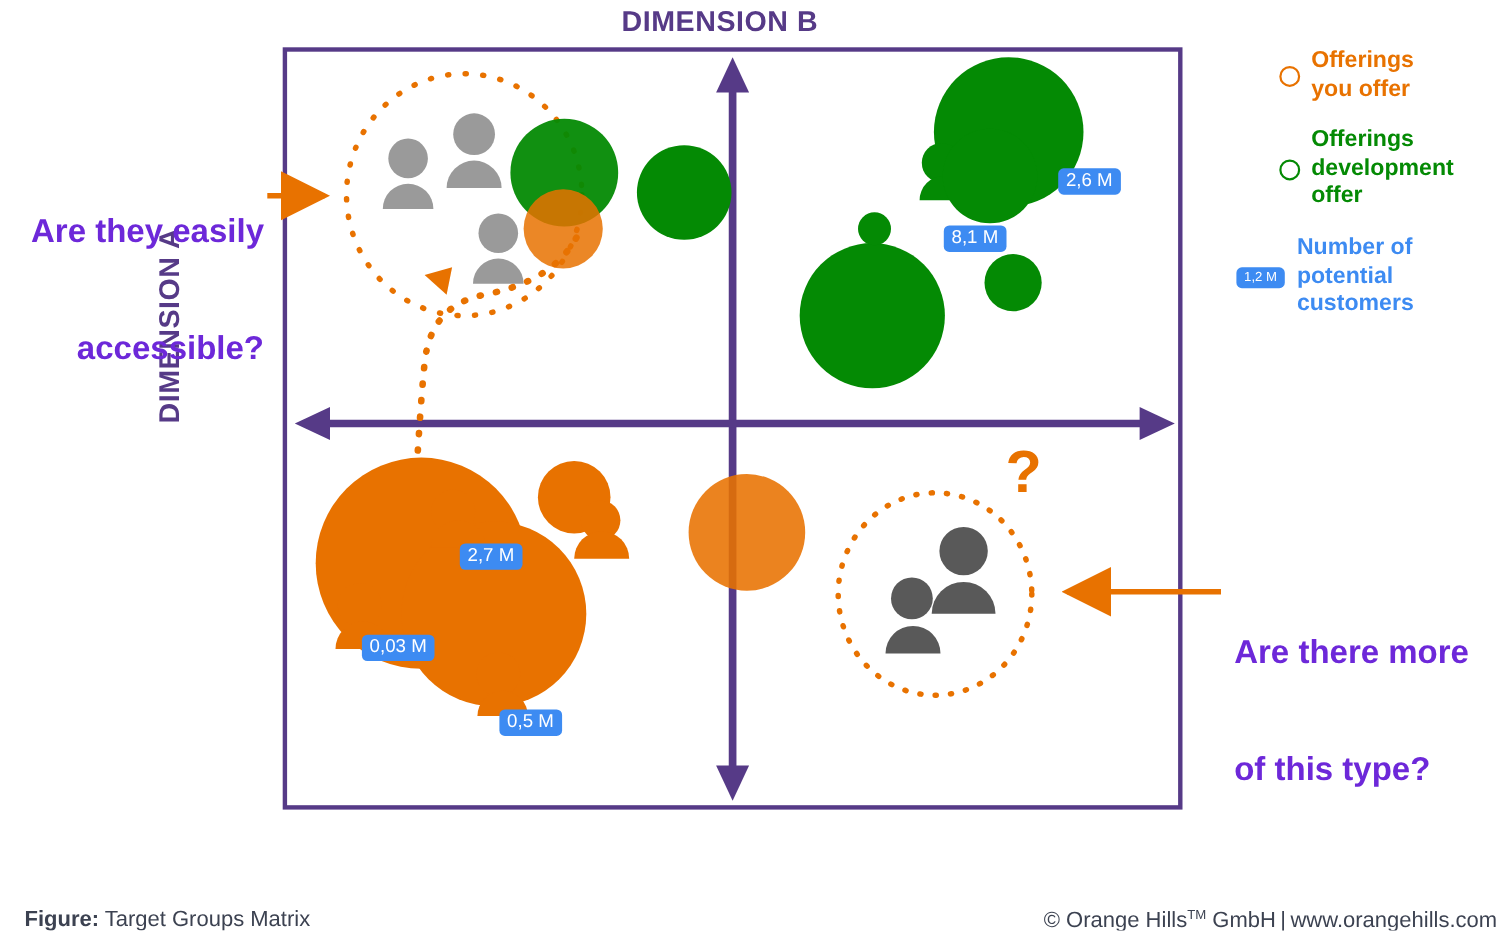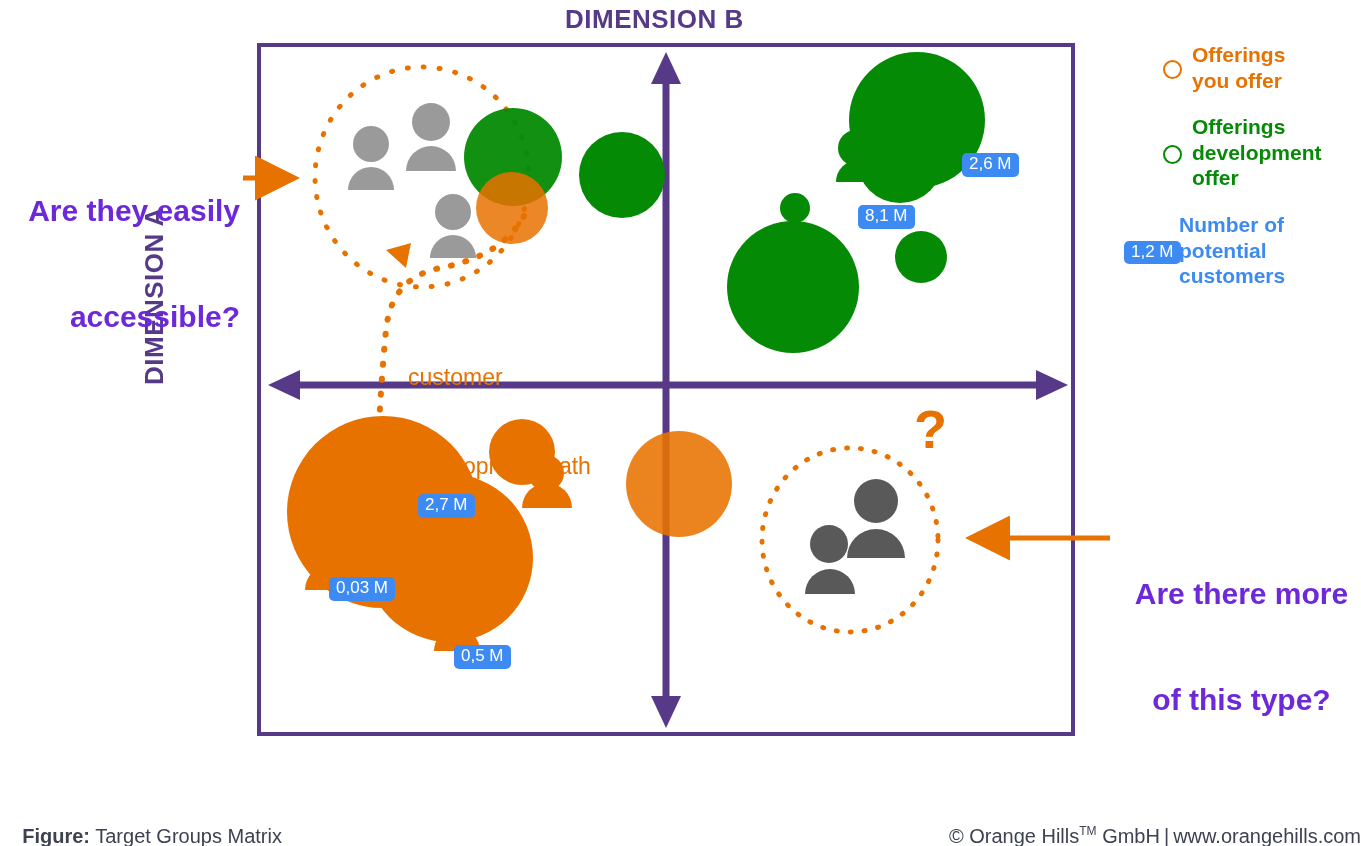--- a/index.html
+++ b/index.html
@@ -57,21 +57,21 @@
   #q1 {
     left: 0px;
     top: 122px;
     width: 240px;
     text-align: right;
   }
   #q2 {
     left: 1122px;
     top: 505px;
     width: 239px;
-    text-align: center;
+    text-align: left;
   }
   #path-label {
     left: 408px;
     top: 303px;
     color: #e87200;
     font-size: 23px;
     line-height: 1.3;
   }
   #qmark {
     left: 914px;
@@ -120,21 +120,21 @@
     display: inline-block;
     background: #3d8bf2;
     color: #ffffff;
     font-size: 17px;
     border-radius: 5px;
     padding: 2px 7px 3px 7px;
     line-height: 1.1;
     white-space: nowrap;
   }
   .badge-legend {
-    font-size: 17px;
+    font-size: 12px;
     margin-left: -1px;
   }
   .badge-abs {
     position: absolute;
     text-align: center;
   }
   
   #footer-left {
     left: 0px;
     top: 802px;
@@ -264,24 +264,20 @@
   <div class="txt qtext" id="q1">
     <div>Are they easily</div>
     <div>accessible?</div>
   </div>
 
   <div class="txt qtext" id="q2">
     <div>Are there more</div>
     <div>of this type?</div>
   </div>
 
-  <div class="txt" id="path-label">
-    <div>customer</div>
-    <div>development path</div>
-  </div>
 
   <div class="txt" id="qmark">?</div>
 
   <div class="badge badge-abs" style="left:962px; top:153px;">2,6 M</div>
   <div class="badge badge-abs" style="left:858px; top:175px;margin-top:30px;">8,1 M</div>
   <div class="badge badge-abs" style="left:418px; top:494px;">2,7 M</div>
   <div class="badge badge-abs" style="left:329px; top:577px;">0,03 M</div>
   <div class="badge badge-abs" style="left:454px; top:645px;">0,5 M</div>
 
   <div id="legend">

